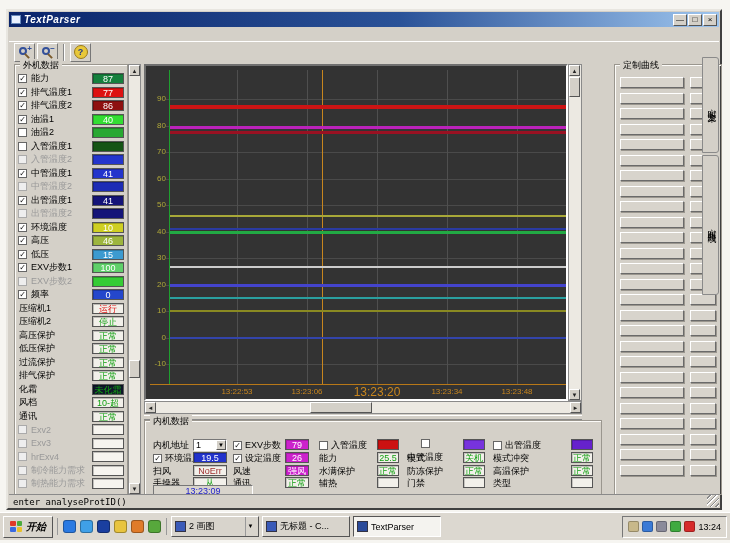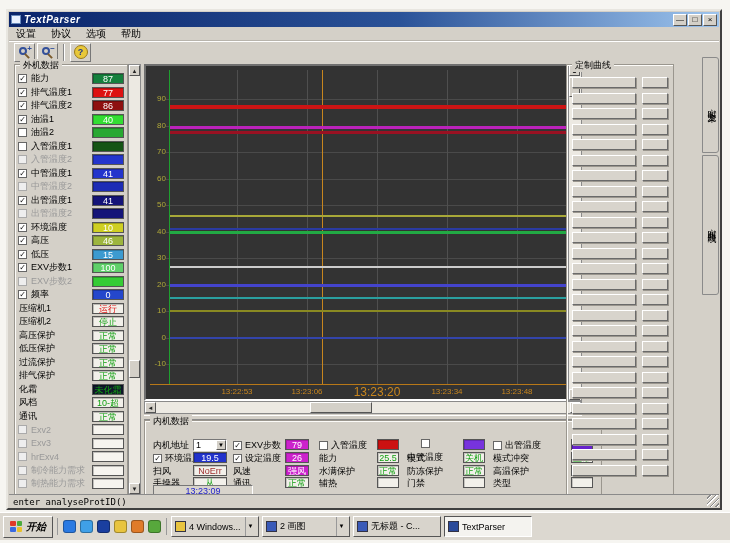--- a/index.html
+++ b/index.html
@@ -40,21 +40,21 @@
   
   .bp{left:136px;top:409px;width:458px;height:77px}
   .bp-lab{position:absolute;font-size:9px;white-space:nowrap}
   .bp-check{position:absolute;display:flex;align-items:center;gap:3px;font-size:9px;white-space:nowrap}
   .bp-badge{position:absolute;height:11px;border:1px solid #555;font-size:9px;line-height:10px;text-align:center;width:22px;box-shadow:inset 1px 1px 0 rgba(0,0,0,.18);overflow:hidden;white-space:nowrap}
   .bp-select{position:absolute;width:34px;height:12px;background:#fff;border:1px solid;border-color:#777 #fff #fff #777;font-size:9px;display:flex}
   .bp-selv{flex:1;padding-left:2px;line-height:10px}
   .bp-seldrop{width:10px;background:#d4d0c8;border:1px solid;border-color:#fff #555 #555 #fff;font-size:6px;line-height:9px;text-align:center}
   .bp-ts{position:absolute;left:8px;top:64px;width:100px;height:11px;border:1px solid;border-color:#777 #fff #fff #777;font-size:9px;color:#2222cc;text-align:center;line-height:10px;background:#d8d4cc}
   
-  .rp{left:558px;top:53px;width:108px;height:431px;padding-top:10px}
+  .rp{left:606px;top:53px;width:108px;height:431px;padding-top:10px}
   .rp-row{position:relative;height:15.5px}
   .rp-wide{position:absolute;left:5px;top:2px;width:64px;height:11px;background:#d8d4cc;border:1px solid;border-color:#fff #6a6a6a #6a6a6a #fff;box-shadow:1px 1px 0 #9a968e}
   .rp-narrow{position:absolute;left:75px;top:2px;width:26px;height:11px;background:#d8d4cc;border:1px solid;border-color:#fff #6a6a6a #6a6a6a #fff;box-shadow:1px 1px 0 #9a968e}
   .side-tab{position:absolute;left:694px;width:17px;background:#d4d0c8;border:1px solid #8a8a8a;writing-mode:vertical-rl;font-size:9px;text-align:center;padding:5px 0;border-radius:0 3px 3px 0;letter-spacing:2px}
   
   .status{position:absolute;left:1px;bottom:1px;right:1px;height:13px;border-top:1px solid #8a8a8a;font-size:9px;font-family:"DejaVu Sans Mono",monospace;padding:2px 0 0 4px;background:#d4d0c8}
   .grip{position:absolute;right:0;bottom:0;width:12px;height:12px;background:repeating-linear-gradient(135deg,#d4d0c8 0 2px,#888 2px 3px,#fff 3px 4px)}
   
   .taskbar{position:absolute;left:0;top:512px;width:730px;height:28px;background:#dcd8d0;border-top:1px solid #fff;display:flex;align-items:center;padding:0 3px;gap:4px}
   .start{height:22px;display:flex;align-items:center;gap:4px;padding:0 6px;border:1px solid;border-color:#fff #555 #555 #fff;font-weight:bold;font-size:10px;font-style:italic;background:#d8d4cc}
@@ -74,26 +74,20 @@
 </head>
 <body>
 
 <div class="win">
   <div class="titlebar">
     <div class="title-ico"></div>
     <div class="title-txt">TextParser</div>
     <div class="tb-btn">—</div>
     <div class="tb-btn">□</div>
     <div class="tb-btn">×</div>
-  </div>
-  <div class="menubar">
-    <span class="menu-item">设置</span>
-    <span class="menu-item">协议</span>
-    <span class="menu-item">选项</span>
-    <span class="menu-item">帮助</span>
   </div>
   <div class="toolbar">
     <div class="tool-btn">
       <div class="mag"></div>
       <span class="mag-sign">+</span>
     </div>
     <div class="tool-btn">
       <div class="mag"></div>
       <span class="mag-sign">−</span>
     </div>
@@ -520,31 +514,36 @@
   <div class="ql">
       <div class="ql-ico" style="background: rgb(42, 122, 226);"></div>
       <div class="ql-ico" style="background: rgb(63, 160, 232);"></div>
       <div class="ql-ico" style="background: rgb(26, 63, 160);"></div>
       <div class="ql-ico" style="background: rgb(232, 196, 63);"></div>
       <div class="ql-ico" style="background: rgb(224, 123, 42);"></div>
       <div class="ql-ico" style="background: rgb(87, 168, 60);"></div>
     </div>
   <div class="tk-wrap">
       <div class="tk-btn">
-        <div class="tk-ico" style="background: rgb(232, 196, 63);"></div>
-        <div class="tk-lab">4 Windows...</div>
-        <div class="tk-drop">▼</div>
-      </div>
-      <div class="tk-btn">
         <div class="tk-ico" style="background: rgb(58, 90, 184);"></div>
         <div class="tk-lab">2 画图</div>
         <div class="tk-drop">▼</div>
       </div>
       <div class="tk-btn">
         <div class="tk-ico" style="background: rgb(58, 90, 184);"></div>
         <div class="tk-lab">无标题 - C...</div>
       </div>
       <div class="tk-btn active">
         <div class="tk-ico" style="background: rgb(42, 74, 154);"></div>
         <div class="tk-lab">TextParser</div>
       </div>
     </div>
+  <div class="tray">
+    <div style="display:flex;gap:3px">
+        <div class="tray-ico" style="background: rgb(200, 184, 138);"></div>
+        <div class="tray-ico" style="background: rgb(58, 122, 214);"></div>
+        <div class="tray-ico" style="background: rgb(138, 138, 154);"></div>
+        <div class="tray-ico" style="background: rgb(63, 170, 63);"></div>
+        <div class="tray-ico" style="background: rgb(214, 42, 42);"></div>
+      </div>
+    <span>13:24</span>
+  </div>
 </div>
 
 </body></html>

